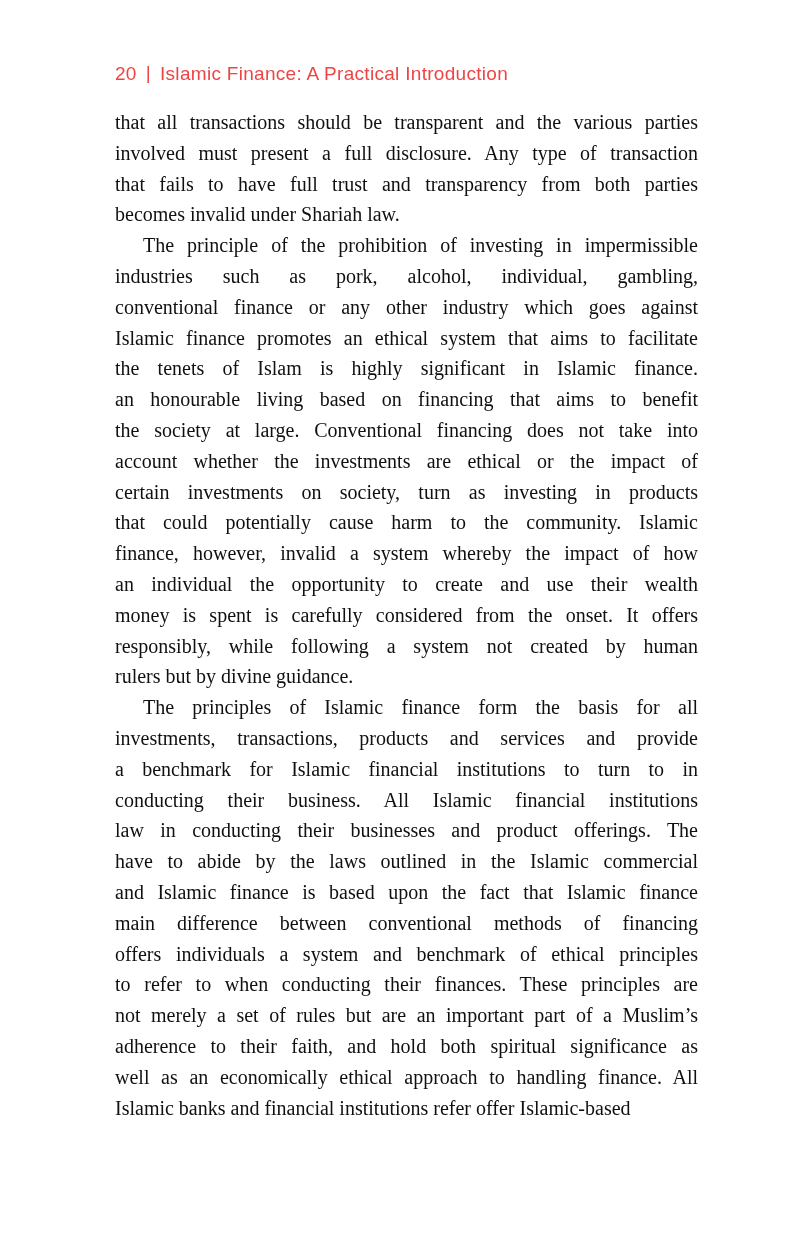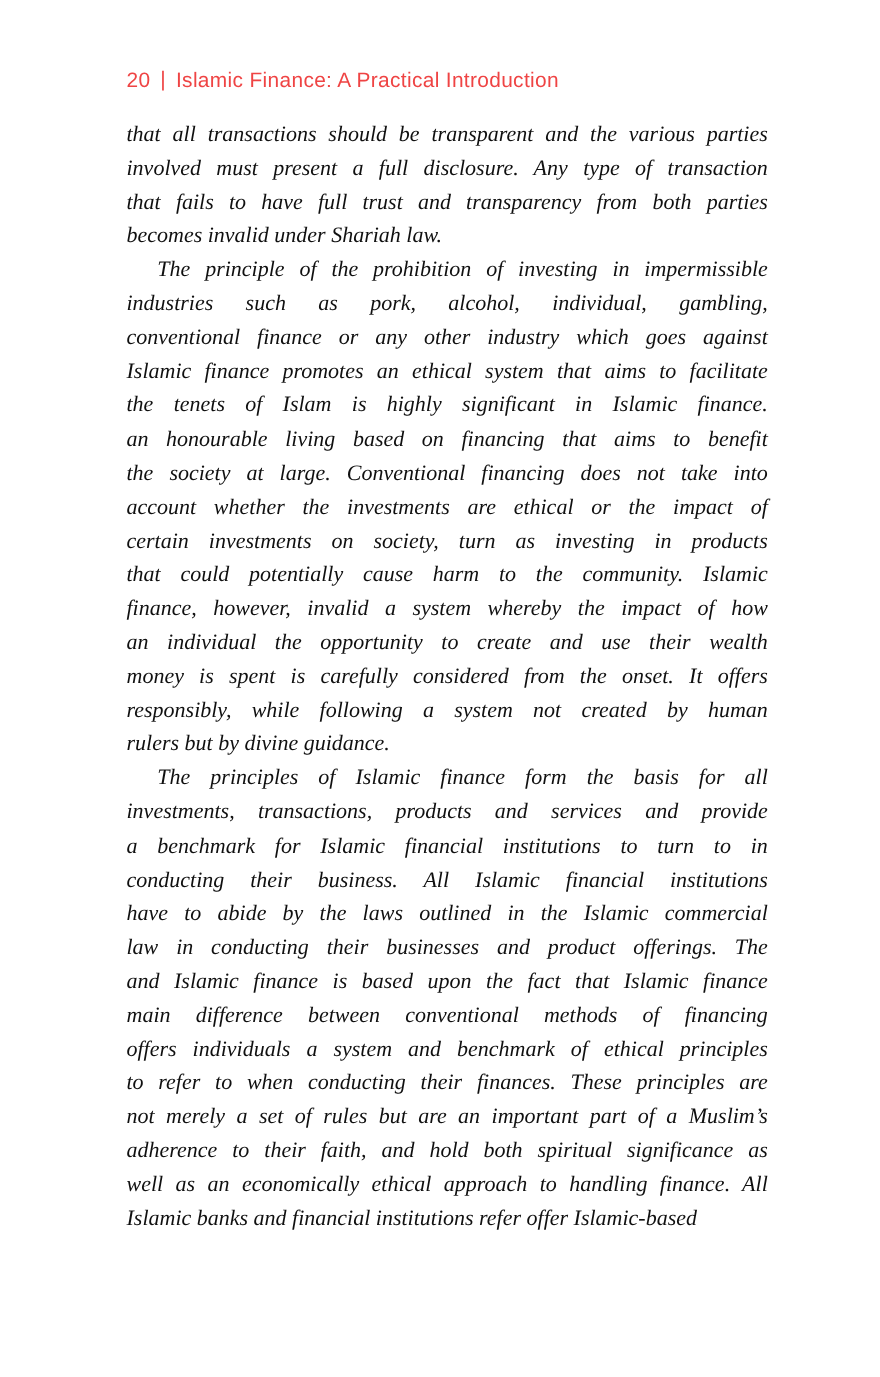--- a/index.html
+++ b/index.html
@@ -31,21 +31,20 @@
     transform: translateY(-1px);
   }
   .body-text {
     position: absolute;
     left: 115px;
     top: 107px;
     width: 583px;
     font-family: "Liberation Serif", "DejaVu Serif", serif;
     font-size: 20px;
     line-height: 30.8px;
-    font-style: italic;
   }
   .paragraph { margin: 0; }
   .line {
     text-align: justify;
     text-align-last: justify;
     white-space: normal;
   }
   .line.last-line {
     text-align-last: left;
   }
@@ -82,22 +81,22 @@
         <div class="line">an individual the opportunity to create and use their wealth</div>
         <div class="line">money is spent is carefully considered from the onset. It offers</div>
         <div class="line">responsibly, while following a system not created by human</div>
         <div class="line last-line">rulers but by divine guidance.</div>
       </div>
       <div class="paragraph">
         <div class="line indent">The principles of Islamic finance form the basis for all</div>
         <div class="line">investments, transactions, products and services and provide</div>
         <div class="line">a benchmark for Islamic financial institutions to turn to in</div>
         <div class="line">conducting their business. All Islamic financial institutions</div>
+        <div class="line">law in conducting their businesses and product offerings. The</div>
         <div class="line">have to abide by the laws outlined in the Islamic commercial</div>
-        <div class="line">law in conducting their businesses and product offerings. The</div>
         <div class="line">and Islamic finance is based upon the fact that Islamic finance</div>
         <div class="line">main difference between conventional methods of financing</div>
         <div class="line">offers individuals a system and benchmark of ethical principles</div>
         <div class="line">to refer to when conducting their finances. These principles are</div>
         <div class="line">not merely a set of rules but are an important part of a Muslim’s</div>
         <div class="line">adherence to their faith, and hold both spiritual significance as</div>
         <div class="line">well as an economically ethical approach to handling finance. All</div>
         <div class="line last-line">Islamic banks and financial institutions refer offer Islamic-based</div>
       </div>
     </div>

